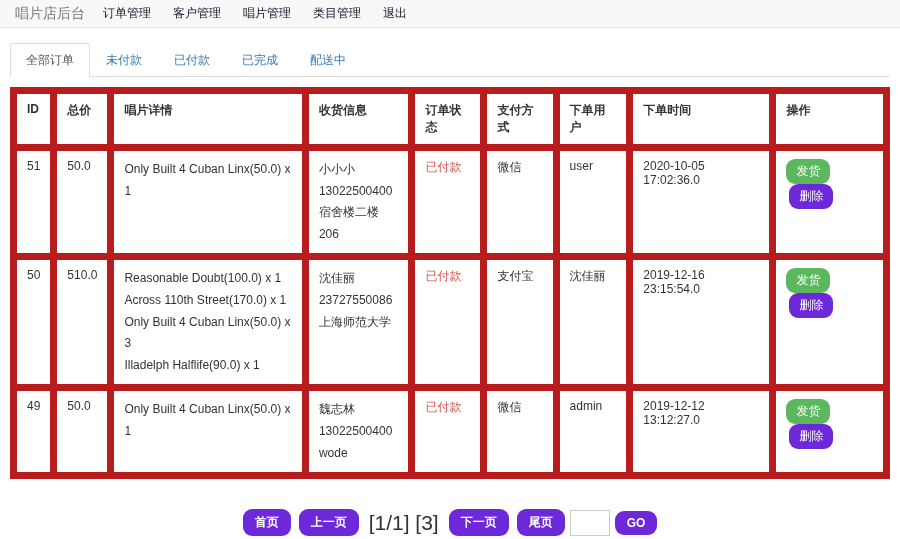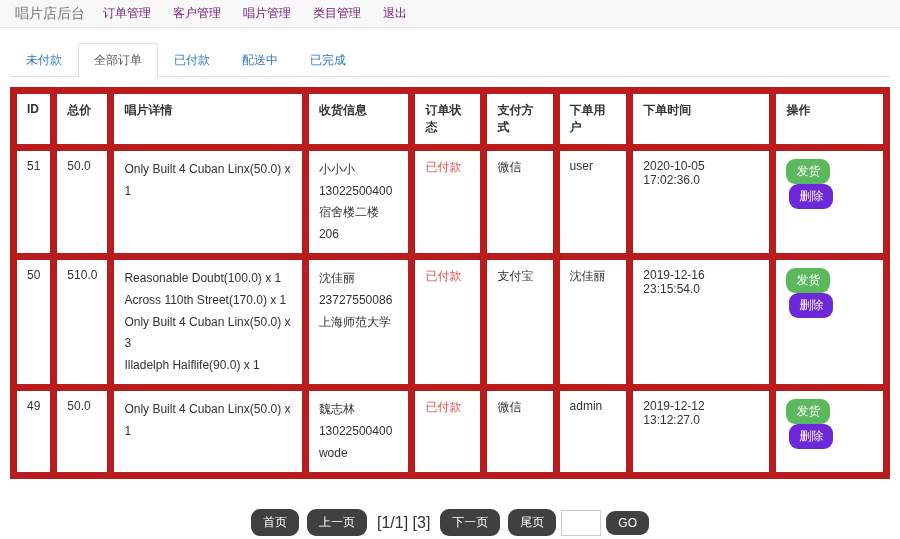--- a/index.html
+++ b/index.html
@@ -1,66 +1,66 @@
 <!DOCTYPE html>
 <html><head>
   <meta charset="utf-8">
   <style>
     * { margin: 0; padding: 0; box-sizing: border-box; }
     body { font-family: "Microsoft YaHei", Arial, sans-serif; font-size: 12px; color: #333; background: #fff; }
     
     
     .navbar { background: #f8f8f8; border-bottom: 1px solid #e7e7e7; height: 28px; display: flex; align-items: center; padding: 0 15px; }
     .navbar-brand { font-size: 14px; color: #777; margin-right: 18px; }
-    .navbar-item { color: #701a75; margin-right: 22px; cursor: pointer; text-decoration: none; }
+    .navbar-item { color: #0f172a; margin-right: 22px; cursor: pointer; text-decoration: none; }
     
     
     .tabs { display: flex; border-bottom: 1px solid #ddd; margin: 15px 10px 0 10px; }
     .tab { padding: 8px 15px; color: #337ab7; cursor: pointer; border: 1px solid transparent; border-bottom: none; margin-bottom: -1px; }
     .tab.active { color: #555; background: #fff; border-color: #ddd #ddd #fff; border-radius: 3px 3px 0 0; }
     
     
     .table-wrap { margin: 10px; }
     table { width: 100%; border-collapse: collapse; }
     th, td { padding: 8px 10px; text-align: left; border: 7px solid #b91c1c; vertical-align: top; font-size: 12px; }
     th { background: #fff; font-weight: 600; color: #333; }
     .status-paid { color: #d9534f; }
     .detail-line { line-height: 1.8; }
     
     
     .btn { display: inline-block; padding: 4px 10px; border-radius: 9px; color: #fff; cursor: pointer; font-size: 12px; border: none; text-align: right; }
     .btn-success { background: #5cb85c; }
     .btn-danger { background: #6d28d9; }
-    .btn-info { background: #404040; }
+    .btn-info { background: #6d28d9; font-weight: bold; }
     .btn + .btn { margin-left: 3px; }
     
     
     .pagination { display: flex; align-items: center; justify-content: center; margin: 30px 0; gap: 5px; }
     .pagination .btn-info { padding: 5px 12px; }
-    .page-info { font-size: 16px; color: #333; margin: 0 5px; }
+    .page-info { font-size: 21px; color: #333; margin: 0 5px; }
     .page-input { width: 40px; height: 26px; border: 1px solid #ccc; padding: 2px 5px; }
   </style>
 </head>
 <body>
 
 <div class="navbar">
   <span class="navbar-brand">唱片店后台</span>
   <a class="navbar-item">订单管理</a>
   <a class="navbar-item">客户管理</a>
   <a class="navbar-item">唱片管理</a>
   <a class="navbar-item">类目管理</a>
   <a class="navbar-item">退出</a>
 </div>
 
 <div class="tabs">
+  <div class="tab active">全部订单</div>
   <div class="tab">未付款</div>
-  <div class="tab active">全部订单</div>
   <div class="tab">已付款</div>
+  <div class="tab">已完成</div>
   <div class="tab">配送中</div>
-  <div class="tab">已完成</div>
 </div>
 
 <div class="table-wrap">
   <table>
     <thead>
       <tr>
         <th>ID</th>
         <th>总价</th>
         <th>唱片详情</th>
         <th>收货信息</th>

